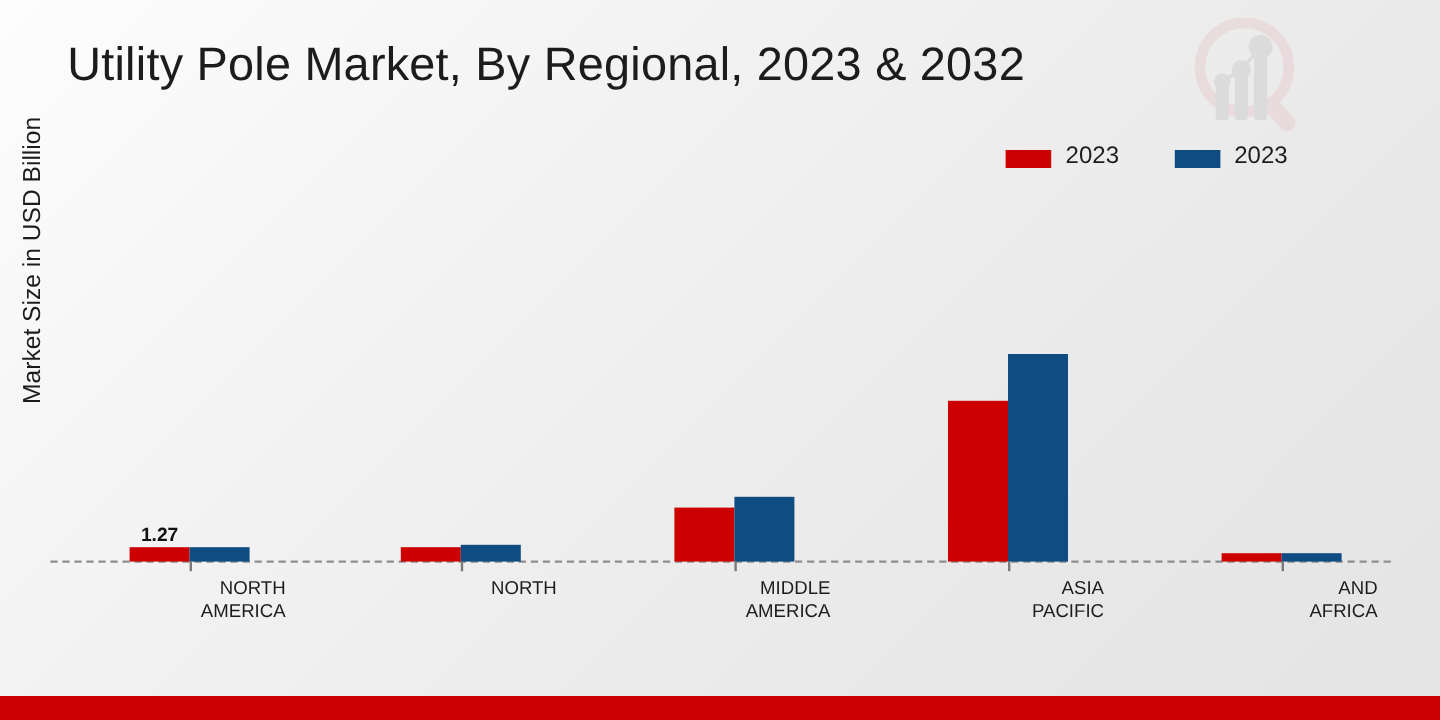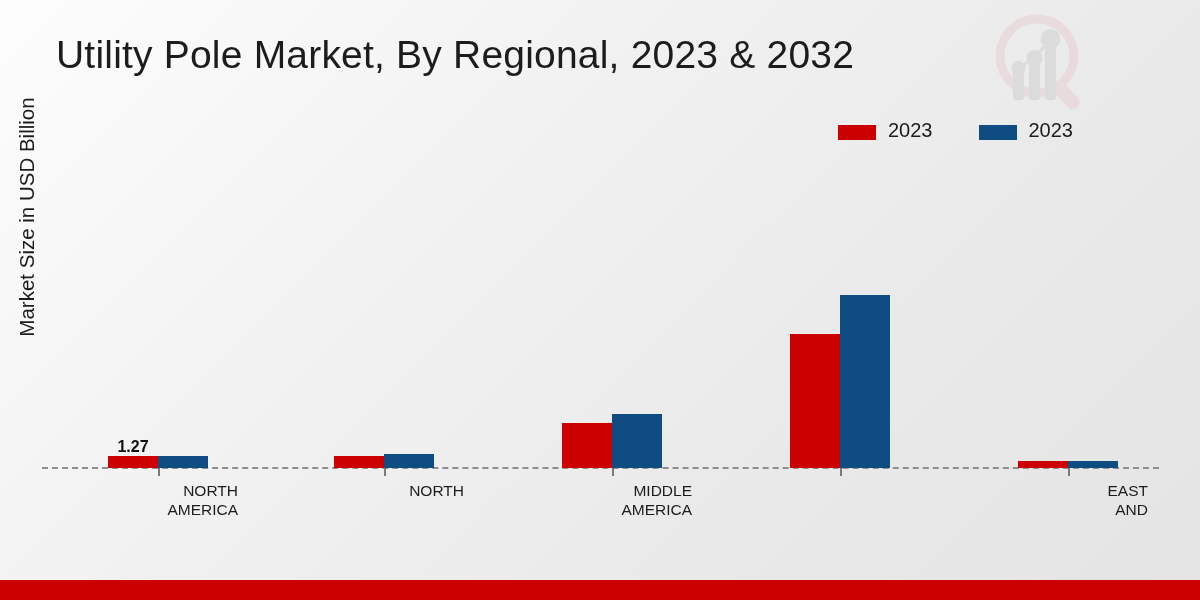--- a/index.html
+++ b/index.html
@@ -214,26 +214,30 @@
     <div class="bar blue" style="left:612px; height:54px;"></div>
     <div class="tick" style="left:612px;"></div>
     <div class="cat-label" style="left:532px;">
       <div>MIDDLE</div>
       <div>AMERICA</div>
     </div>
 
     <div class="bar red" style="left:790px; height:134px;"></div>
     <div class="bar blue" style="left:840px; height:173px;"></div>
     <div class="tick" style="left:840px;"></div>
+    <div class="cat-label" style="left:760px;">
+      <div>ASIA</div>
+      <div>PACIFIC</div>
+    </div>
 
     <div class="bar red" style="left:1018px; height:7px;"></div>
     <div class="bar blue" style="left:1068px; height:7px;"></div>
     <div class="tick" style="left:1068px;"></div>
     <div class="cat-label" style="left:988px;">
-      <div>EAST</div>
       <div>AND</div>
+      <div>AFRICA</div>
     </div>
 
   </div>
 
   <div id="footer-bar"></div>
 
 </div>
 
 </body></html>

